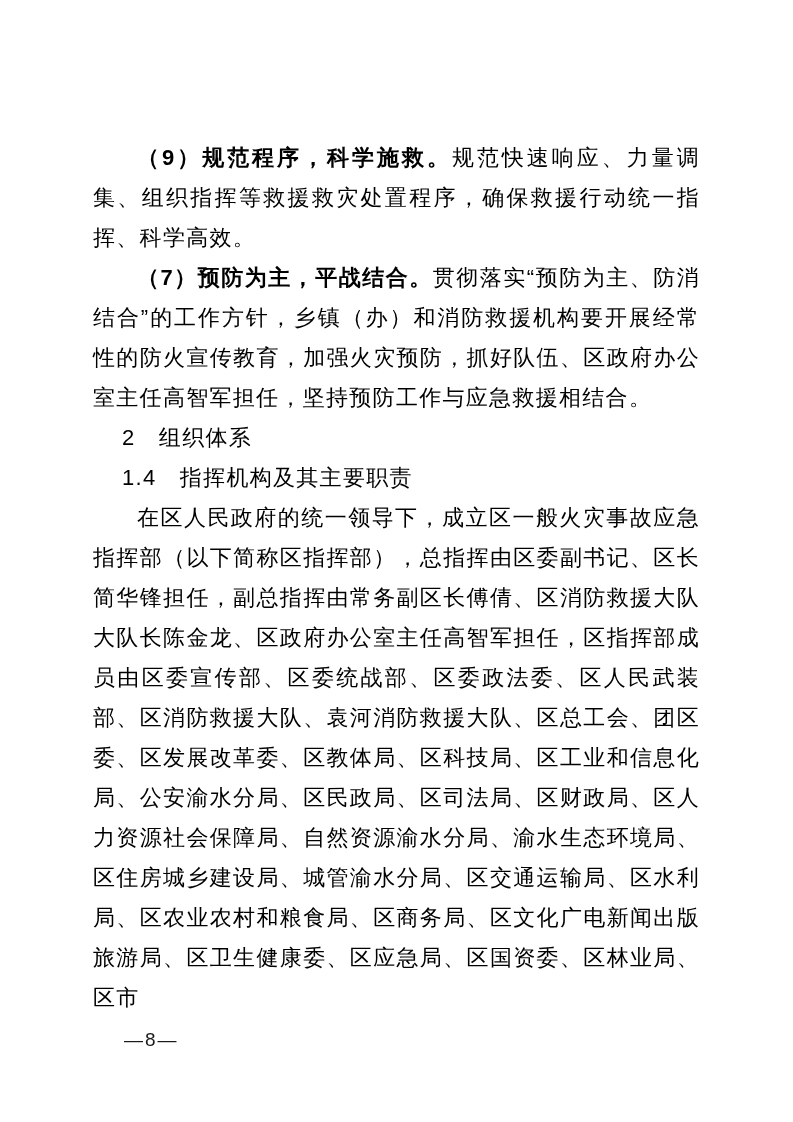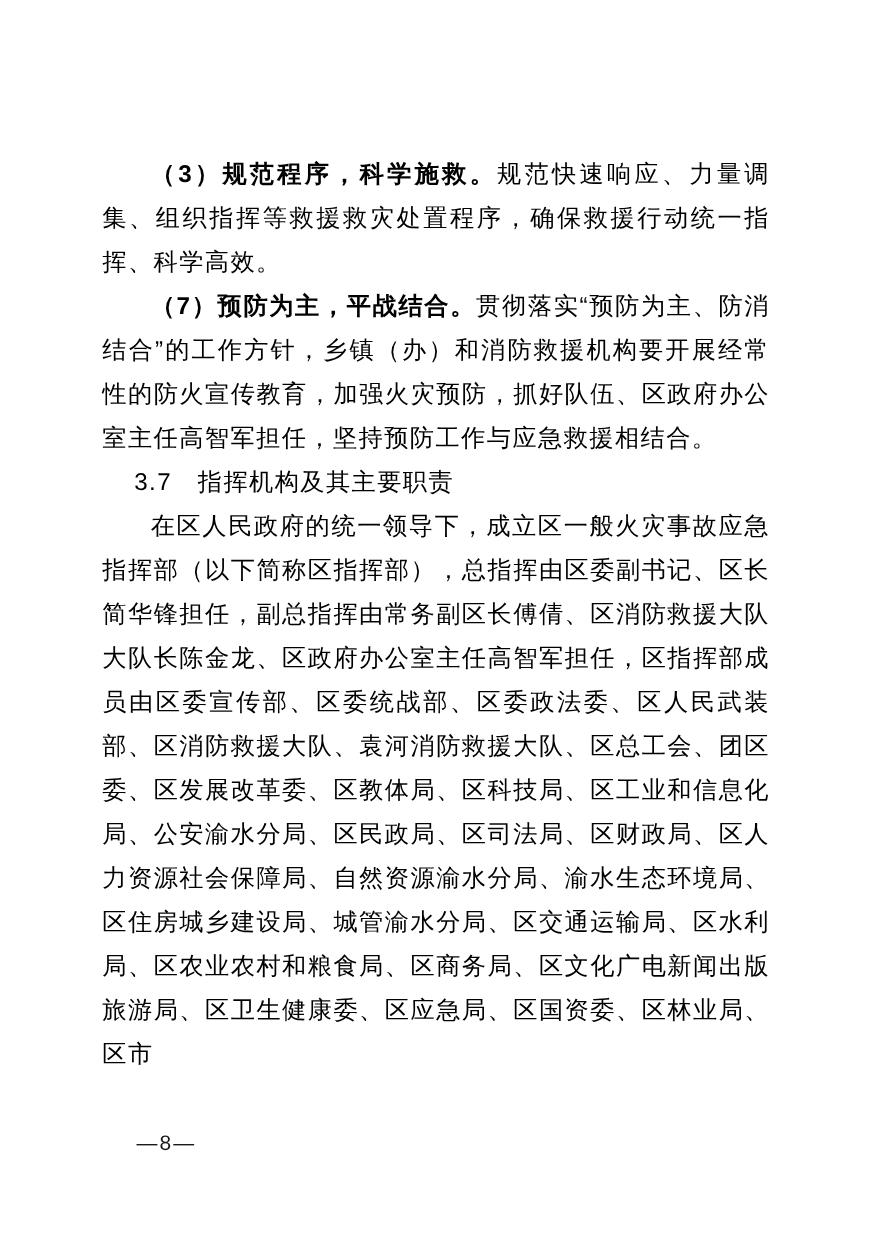--- a/index.html
+++ b/index.html
@@ -51,26 +51,27 @@
     color: #1a1a1a;
   }
 </style>
 </head>
 <body>
 
 <div class="page">
 
   <div class="content">
 
-    <p class="para"><span class="lead">（3）规范程序，科学施救。</span><span>规范快速响应、力量调集、组织指挥等救援救灾处置程序，确保救援行动统一指挥、科学高效。</span></p>
+    <p class="para"><span class="lead">（9）规范程序，科学施救。</span><span>规范快速响应、力量调集、组织指挥等救援救灾处置程序，确保救援行动统一指挥、科学高效。</span></p>
 
     <p class="para"><span class="lead">（7）预防为主，平战结合。</span><span>贯彻落实“预防为主、防消结合”的工作方针，乡镇（办）和消防救援机构要开展经常性的防火宣传教育，加强火灾预防，抓好队伍、区政府办公室主任高智军担任，坚持预防工作与应急救援相结合。</span></p>
 
+    <p class="heading">2　组织体系</p>
 
-    <p class="heading">3.7　指挥机构及其主要职责</p>
+    <p class="heading">1.4　指挥机构及其主要职责</p>
 
     <p class="para">在区人民政府的统一领导下，成立区一般火灾事故应急指挥部（以下简称区指挥部），总指挥由区委副书记、区长简华锋担任，副总指挥由常务副区长傅倩、区消防救援大队大队长陈金龙、区政府办公室主任高智军担任，区指挥部成员由区委宣传部、区委统战部、区委政法委、区人民武装部、区消防救援大队、袁河消防救援大队、区总工会、团区委、区发展改革委、区教体局、区科技局、区工业和信息化局、公安渝水分局、区民政局、区司法局、区财政局、区人力资源社会保障局、自然资源渝水分局、渝水生态环境局、区住房城乡建设局、城管渝水分局、区交通运输局、区水利局、区农业农村和粮食局、区商务局、区文化广电新闻出版旅游局、区卫生健康委、区应急局、区国资委、区林业局、区市</p>
 
   </div>
 
   <div class="page-number">—8—</div>
 
 </div>
 
 </body></html>

